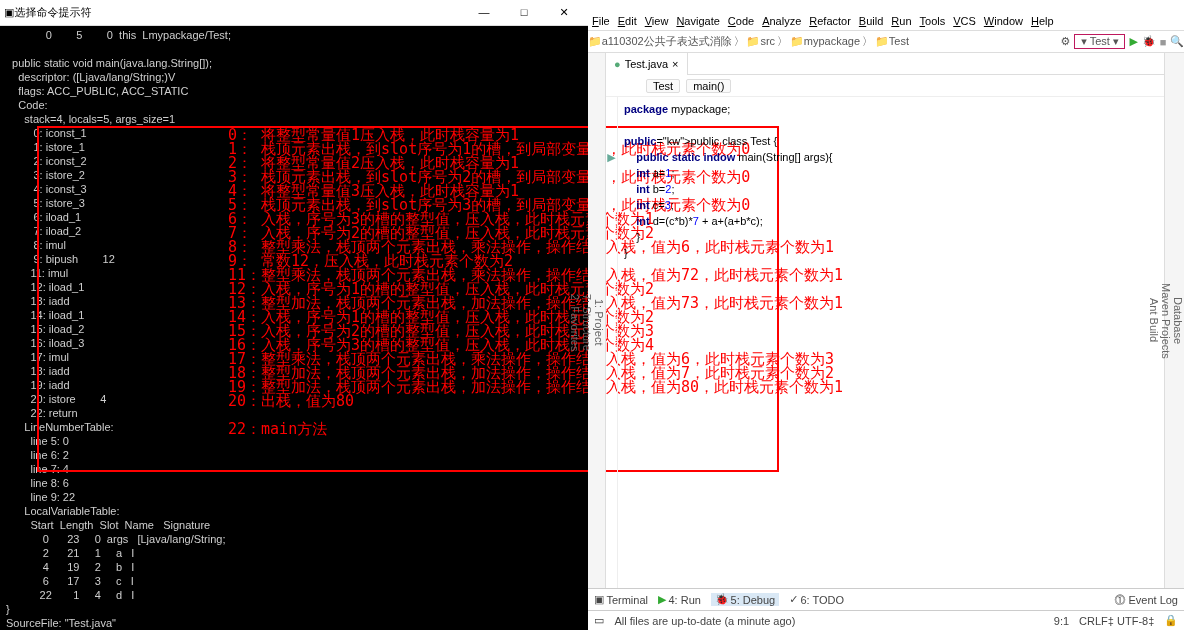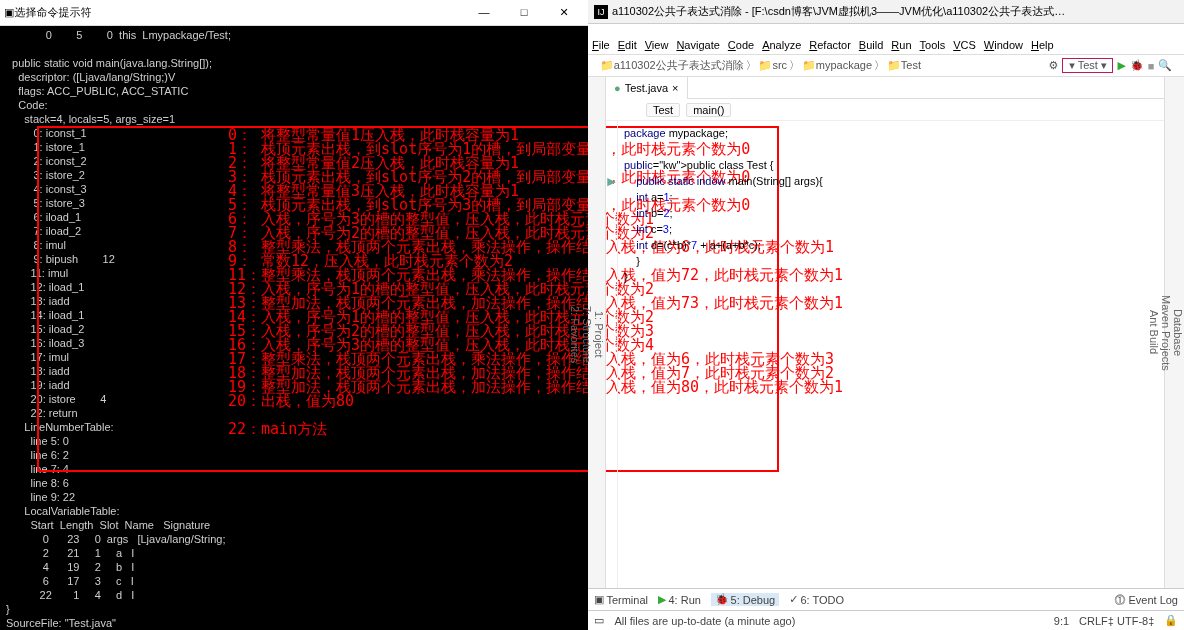--- a/index.html
+++ b/index.html
@@ -11,32 +11,32 @@
 .wctrl span { width:40px; text-align:center; cursor:pointer; }
 .console { padding:2px 6px; line-height:14px; color:#cfcfcf; white-space:pre; font-size:11px; }
 .redbox { position:absolute; left:37px; top:126px; width:742px; height:346px; border:2px solid red; pointer-events:none; }
 .red-anno { position:absolute; left:228px; top:128px; color:red; font-family:"SimSun",monospace; font-size:15px; line-height:14px; white-space:pre; }
 
 .ide-title { height:24px; background:#f2f2f2; display:flex; align-items:center; padding:0 6px; border-bottom:1px solid #ccc; }
 .ide-title .icon { width:14px; height:14px; background:#000; color:#fff; text-align:center; font-size:9px; line-height:14px; margin-right:4px; }
 .menubar { height:20px; display:flex; align-items:center; padding:0 4px; border-bottom:1px solid #ddd; gap:8px;margin-top:11px; }
 .menubar span { cursor:pointer; }
 .menubar span u { text-decoration:underline; }
-.navbar { height:22px; display:flex; align-items:center; padding:0 12px; border-bottom:1px solid #ddd; gap:4px; font-size:10px; color:#555; }
+.navbar { height:22px; display:flex; align-items:center; padding:0 0; border-bottom:1px solid #ddd; gap:4px; font-size:10px; color:#555; }
 .crumb { display:flex; align-items:center; gap:2px; }
 .crumb .fi { color:#9a7f3b; }
 .tabrow { height:22px; display:flex; align-items:center; border-bottom:1px solid #ddd; }
 .tab { height:22px; padding:0 8px; display:flex; align-items:center; border-right:1px solid #ddd; background:#fff; gap:4px; }
 .subtabs { height:22px; display:flex; align-items:center; padding-left:40px; gap:6px; border-bottom:1px solid #eee; }
 .subtab { padding:0 6px; background:#fafafa; border:1px solid #ddd; border-radius:2px; }
 .editor { flex:1; display:flex; font-family:"Consolas",monospace; font-size:12px; position:relative; }
 .gutter { width:28px; background:#fff; color:#aaa; text-align:right; padding:4px 4px 0 0; line-height:16px; border-right:1px solid #eee; }
 .gutglyph { width:12px; padding-top:4px; line-height:16px; text-align:center; color:#6a9; border-right:1px solid #eee; }
 .code { padding:4px 6px; line-height:16px; white-space:pre; }
-.kw { color:#000080; font-weight:normal; }
+.kw { color:#000080; font-weight:bold; }
 .num { color:#0000ff; }
 .sidetool { position:absolute; right:0; top:0; width:20px; height:100%; writing-mode:vertical-rl; text-align:center; border-left:1px solid #ddd; background:#f5f5f5; font-size:10px; color:#666; }
 .bottombar { height:22px; border-top:1px solid #ccc; display:flex; align-items:center; padding:0 6px; gap:10px; font-size:10px; color:#444; }
 .statusbar { height:20px; border-top:1px solid #ccc; display:flex; align-items:center; padding:0 6px; gap:10px; font-size:10px; color:#444; }
 .runbtn { display:flex; align-items:center; gap:2px; }
 .green { color:#3a3; }
 .leftsidetool { width:18px; writing-mode:vertical-rl; border-right:1px solid #ddd; background:#f5f5f5; font-size:10px; color:#666; text-align:center; padding-top:4px; }
 .editorwrap { display:flex; flex:1; position:relative; }
 .tri { color:#3a3; }
 .bug { color:#3a8; }
@@ -116,24 +116,20 @@
 16：入栈，序号为3的槽的整型值，压入栈，此时栈元素个数为4
 17：整型乘法，栈顶两个元素出栈，乘法操作，操作结果入栈，值为6，此时栈元素个数为3
 18：整型加法，栈顶两个元素出栈，加法操作，操作结果入栈，值为7，此时栈元素个数为2
 19：整型加法，栈顶两个元素出栈，加法操作，操作结果入栈，值为80，此时栈元素个数为1
 20：出栈，值为80
 
 22：main方法</div>
 </div>
 
 <div class="right">
-  <div class="ide-title">
-    <span class="icon">IJ</span>
-    <span style="overflow:hidden;text-overflow:ellipsis;white-space:nowrap;">a110302公共子表达式消除 - [F:\csdn博客\JVM虚拟机3——JVM优化\a110302公共子表达式…</span>
-  </div>
   <div class="menubar" id="menubar">
       <span><u>F</u>ile</span>
       <span><u>E</u>dit</span>
       <span><u>V</u>iew</span>
       <span><u>N</u>avigate</span>
       <span><u>C</u>ode</span>
       <span><u>A</u>nalyze</span>
       <span><u>R</u>efactor</span>
       <span><u>B</u>uild</span>
       <span><u>R</u>un</span>

